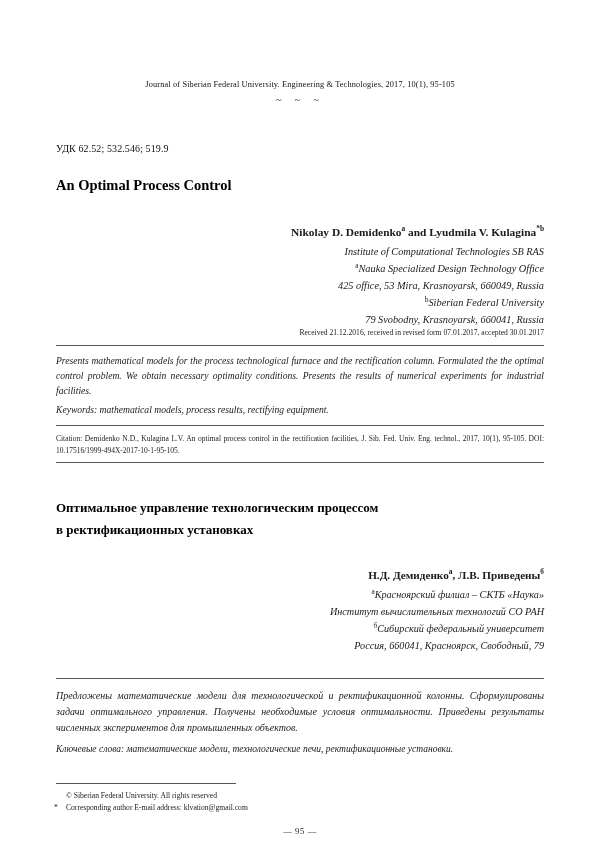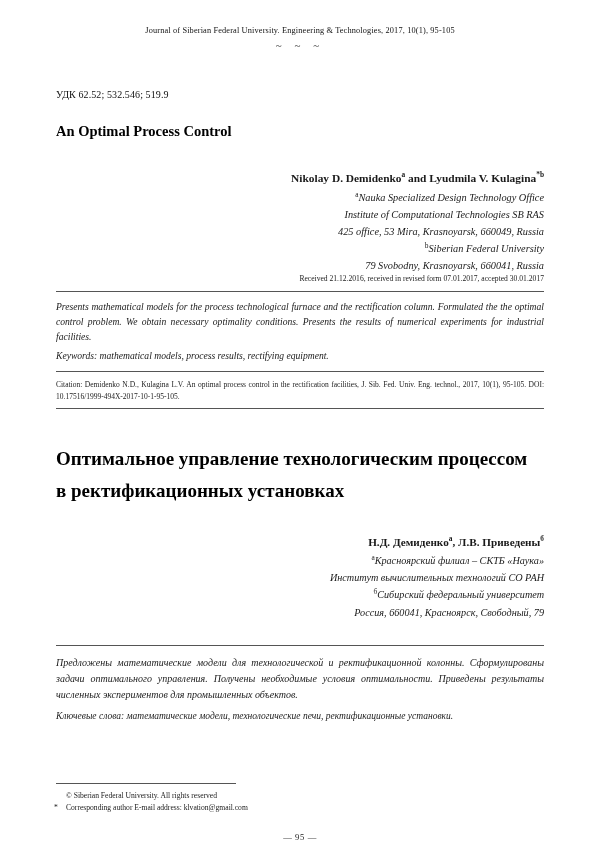--- a/index.html
+++ b/index.html
@@ -12,21 +12,21 @@
     height: 852px;
     font-family: "Liberation Serif", serif;
     color: #1a1a1a;
     position: relative;
     overflow: hidden;
   }
   .page {
     width: 600px;
     height: 852px;
     box-sizing: border-box;
-    padding: 26px 56px 20px 56px;
+    padding: 80px 56px 20px 56px;
     position: relative;
   }
 
   .journal-header {
     text-align: center;
     font-size: 8.3px;
     letter-spacing: 0.15px;
     color: #111;
     margin-bottom: 4px;
   }
@@ -101,21 +101,21 @@
   }
 
   .citation {
     font-size: 7.5px;
     line-height: 1.5;
     text-align: justify;
     padding: 7px 0 6px 0;
   }
 
   .title-ru {
-    font-size: 19px;
+    font-size: 13px;
     font-weight: bold;
     line-height: 1.7;
     margin-top: 34px;
     margin-bottom: 26px;
     color: #000;
   }
 
   .authors-ru {
     text-align: right;
     font-size: 11.2px;
@@ -167,21 +167,21 @@
     line-height: 1.6;
     padding-left: 10px;
   }
   .footer-line .star {
     display: inline-block;
     width: 12px;
     margin-left: -12px;
   }
   .page-number {
     position: absolute;
-    bottom: 10px;
+    bottom: 16px;
     left: 0;
     right: 0;
     text-align: center;
     font-size: 8.6px;
     letter-spacing: 0.6px;
   }
 </style>
 </head>
 <body>
 
@@ -194,22 +194,22 @@
 
   <div class="title-en">
     <div>An Optimal Process Control</div>
   </div>
 
   <div class="authors-en">
     <span>Nikolay D. Demidenko</span><sup>a</sup><span> and Lyudmila V. Kulagina</span><sup>*b</sup>
   </div>
 
   <div class="affil affil-block">
+    <div><sup></sup><span>Institute of Computational Technologies SB RAS</span></div>
     <div><sup>a</sup><span>Nauka Specialized Design Technology Office</span></div>
-    <div><sup></sup><span>Institute of Computational Technologies SB RAS</span></div>
     <div><sup></sup><span>425 office, 53 Mira, Krasnoyarsk, 660049, Russia</span></div>
     <div><sup>b</sup><span>Siberian Federal University</span></div>
     <div><sup></sup><span>79 Svobodny, Krasnoyarsk, 660041, Russia</span></div>
   </div>
 
   <div class="received">Received 21.12.2016, received in revised form 07.01.2017, accepted 30.01.2017</div>
 
   <hr class="rule">
 
   <div class="abstract-en">Presents mathematical models for the process technological furnace and the rectification column. Formulated the the optimal control problem. We obtain necessary optimality conditions. Presents the results of numerical experiments for industrial facilities.</div>

